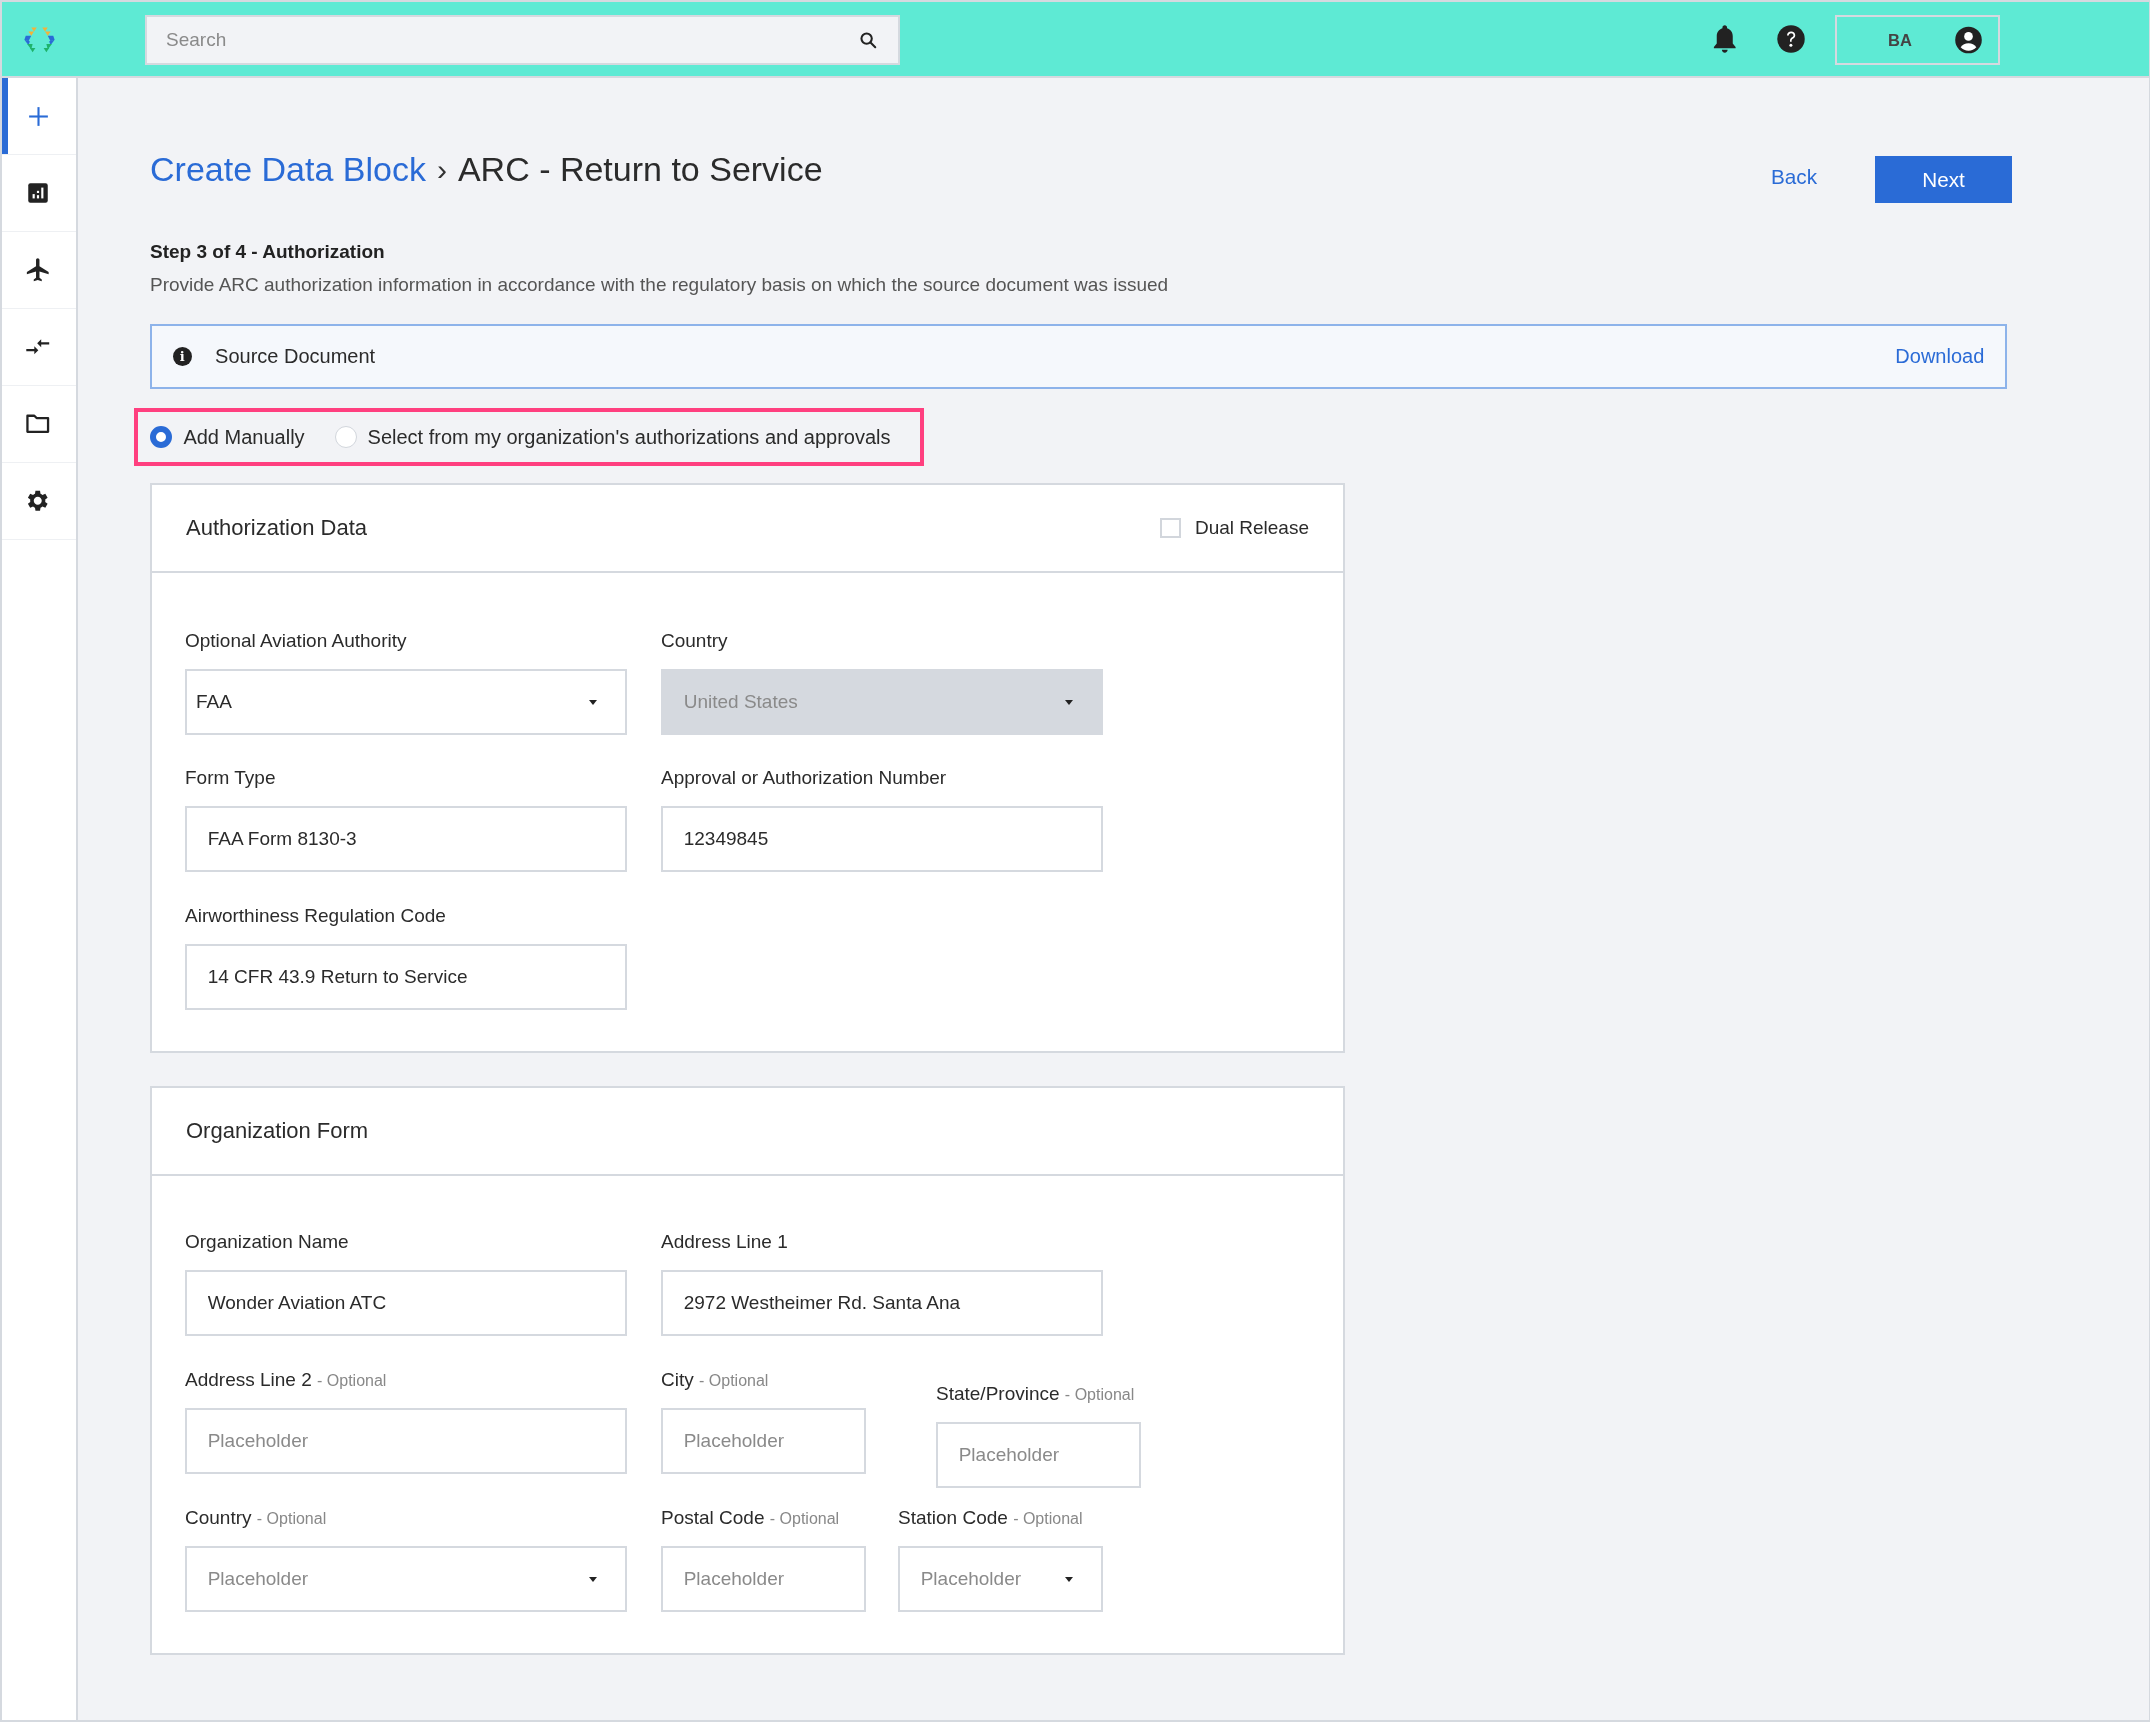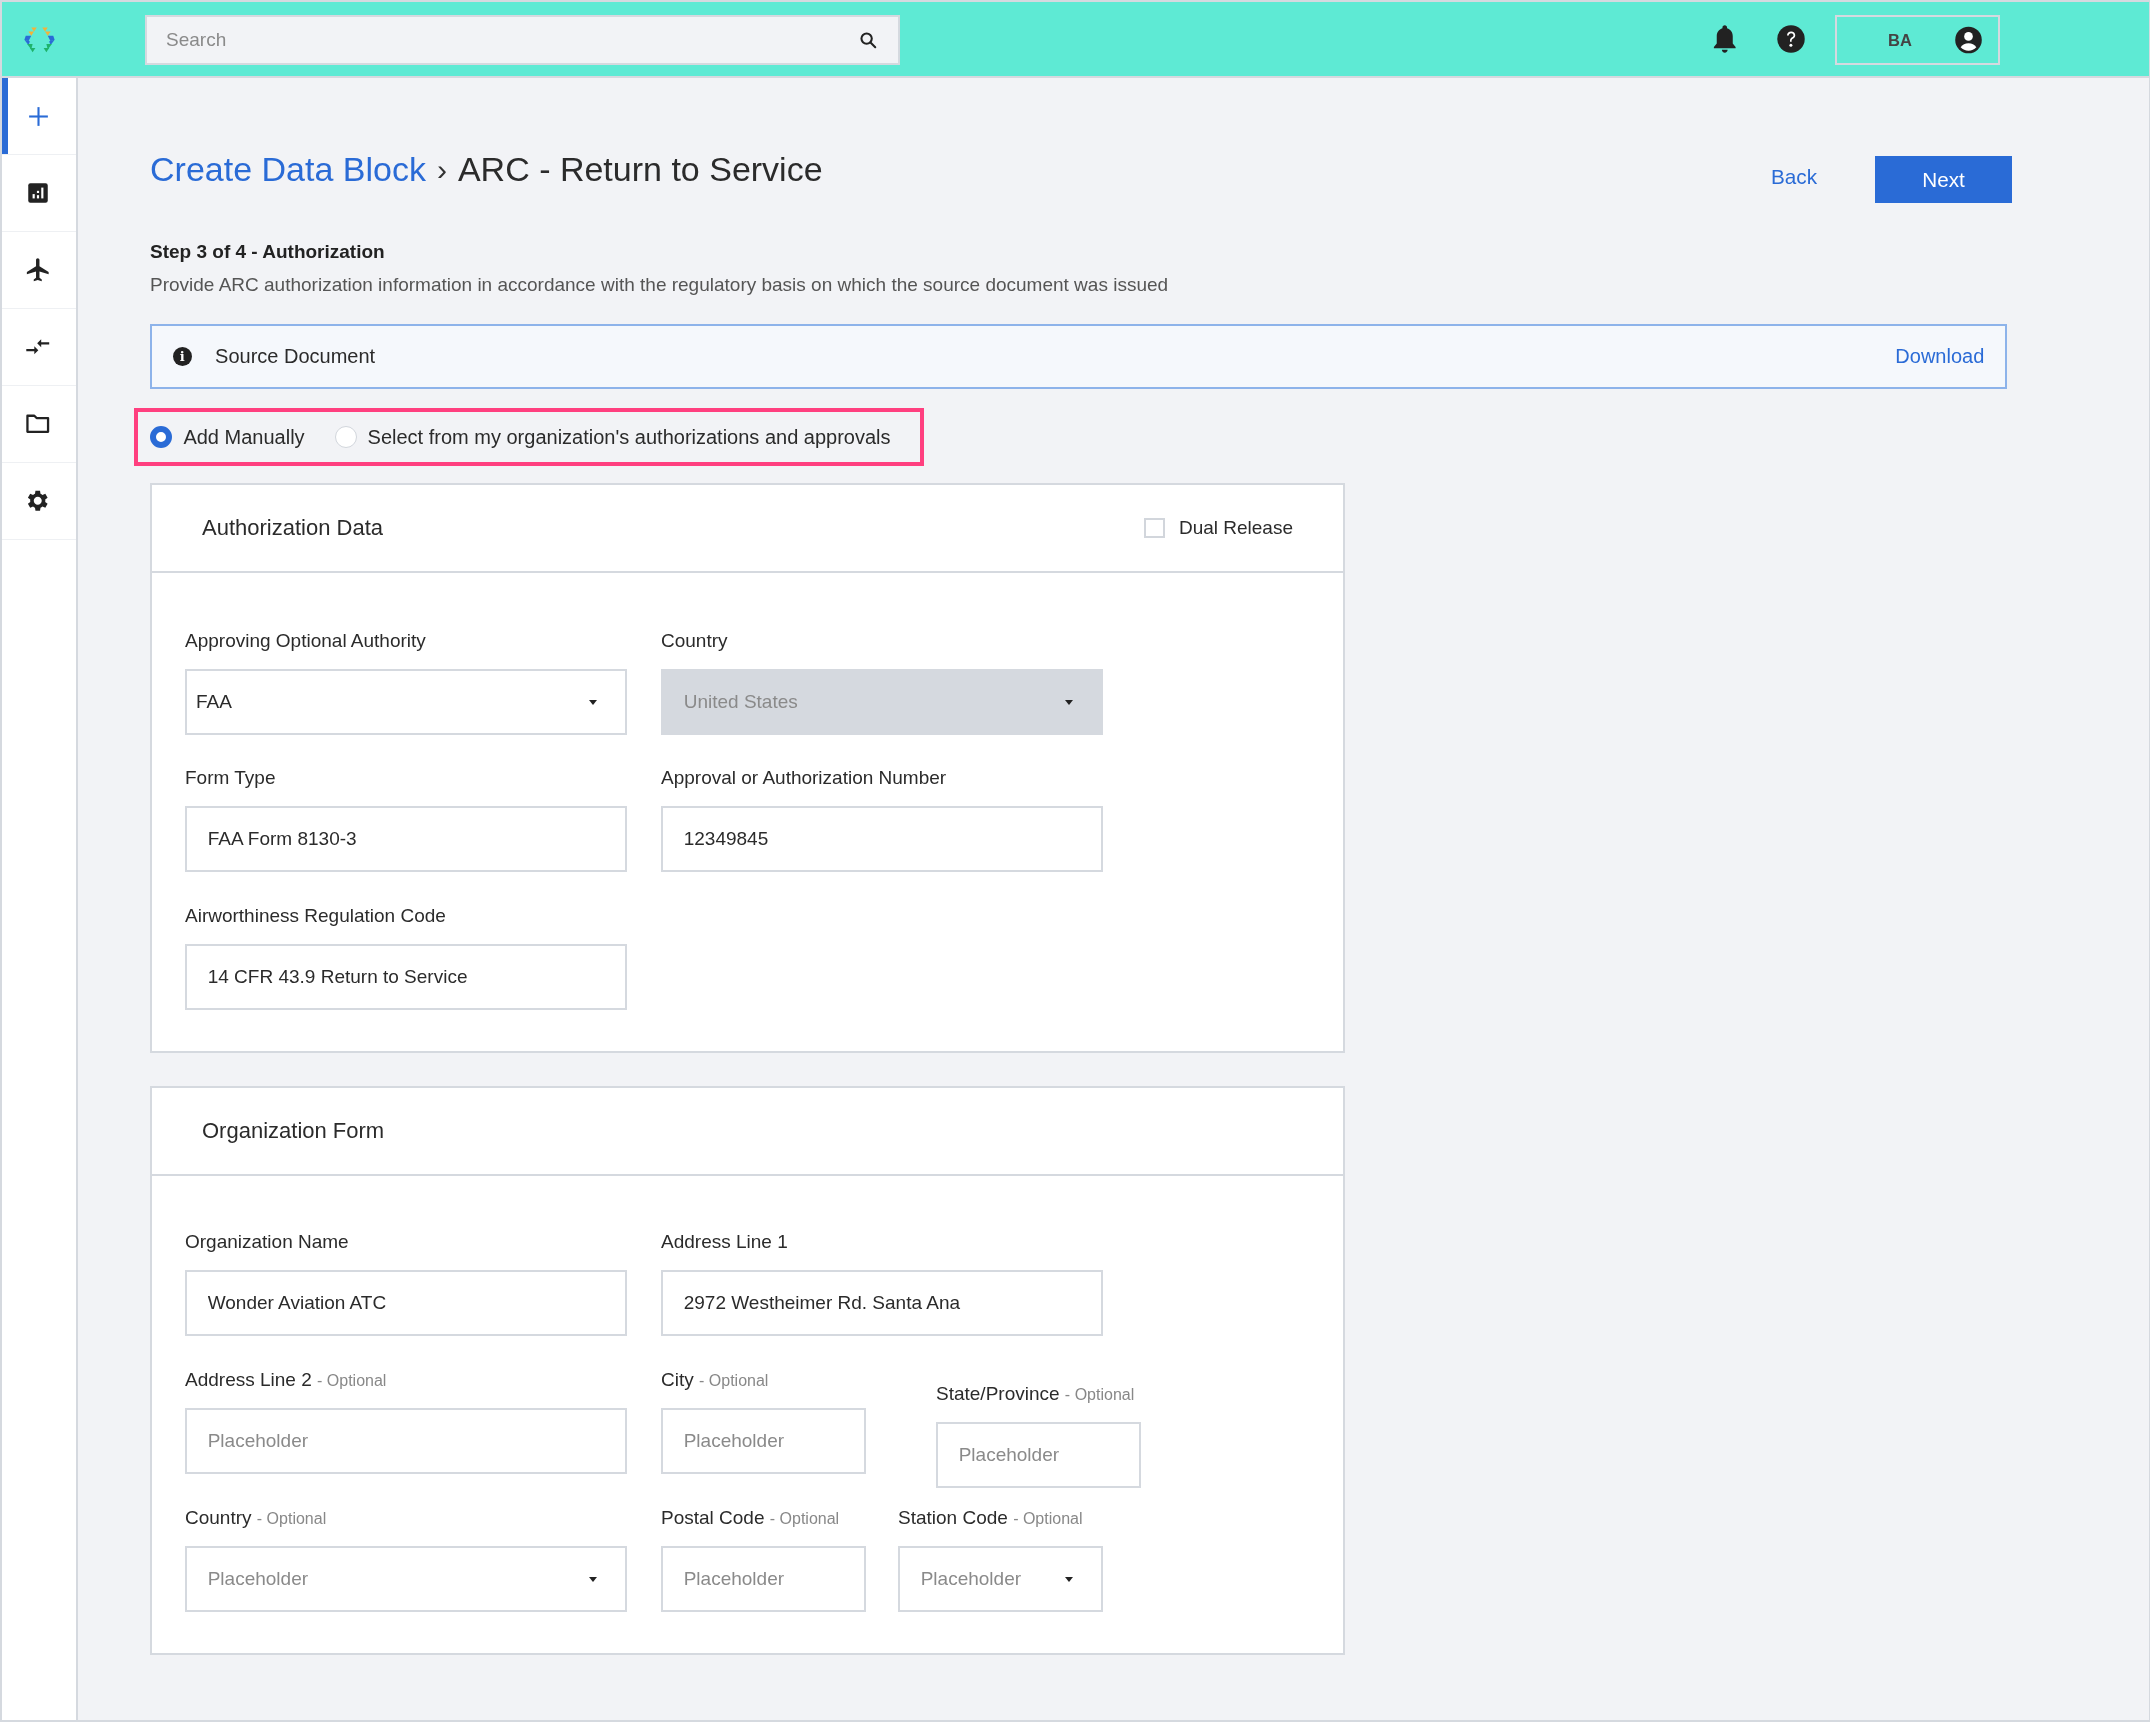--- a/index.html
+++ b/index.html
@@ -37,21 +37,21 @@
   .banner .info { width: 19px; height: 19px; border-radius: 50%; background: #222; color: #fff; font-size: 13px; font-weight: bold; display: flex; align-items: center; justify-content: center; font-family: "DejaVu Serif", serif; margin-right: 23.4px; }
   .banner .label { font-size: 20px; color: #2b2b2b; flex: 1; }
   .banner .download { font-size: 20px; color: #2a6bd6; text-decoration: none; }
 
   .radio-group { position: absolute; left: 134px; top: 408px; width: 790px; height: 58px; border: 4.8px solid #ff3f7f; display: flex; align-items: center; padding-left: 12.4px; gap: 30px; }
   .radio { display: flex; align-items: center; gap: 11px; font-size: 20px; color: #2b2b2b; cursor: pointer; }
   .radio .dot { width: 22px; height: 22px; border-radius: 50%; border: 1.4px solid #d2d6dc; background: #fff; }
   .radio .dot.on { border: 6.2px solid #2a6bd6; background: #fff; }
 
   .card { position: absolute; left: 150px; width: 1195px; background: #fff; border: 2.1px solid #d5d9df; }
-  .card-head { height: 88px; border-bottom: 2.1px solid #d5d9df; display: flex; align-items: center; justify-content: space-between; padding: 0 50px; }
+  .card-head { height: 88px; border-bottom: 2.1px solid #d5d9df; display: flex; align-items: center; justify-content: space-between; padding: 0 34px; }
   .card-title { font-size: 22px; color: #2b2b2b; }
   .checkbox { display: flex; align-items: center; gap: 13.8px; font-size: 19px; color: #2b2b2b; cursor: pointer; }
   .checkbox .box { width: 20.7px; height: 20.7px; border: 2.1px solid #d2d6dc; background: #fff; }
 
   .field { position: absolute; }
   .field .flabel { font-size: 19px; color: #2b2b2b; height: 25px; white-space: nowrap; }
   .field .flabel .opt { font-size: 16px; color: #888; }
   .field .control { position: absolute; top: 39px; left: 0; height: 66px; border: 2.1px solid #d5d9df; background: #fff; display: flex; align-items: center; padding: 0 20.7px; }
   .field .control input { border: none; outline: none; background: transparent; font-size: 19px; color: #2b2b2b; width: 100%; font-family: "Liberation Sans", sans-serif; }
   .field .control input::placeholder { color: #8a8a8a; }
@@ -183,21 +183,21 @@
 <section class="card" style="top:483px; height:570px;">
   <div class="card-head">
     <span class="card-title">Authorization Data</span>
     <label class="checkbox">
       <span class="box"></span>
       <span>Dual Release</span>
     </label>
   </div>
 
   <div class="field" style="left:33px; top:145px;">
-    <div class="flabel">Approving Optional Authority</div>
+    <div class="flabel">Optional Aviation Authority</div>
     <div class="control" style="width:442px;padding-left:9px;">
       <span class="val">FAA</span>
       <span class="caret"></span>
     </div>
   </div>
 
   <div class="field" style="left:509px; top:145px;">
     <div class="flabel">Country</div>
     <div class="control disabled" style="width:442px;">
       <span class="val">United States</span>

